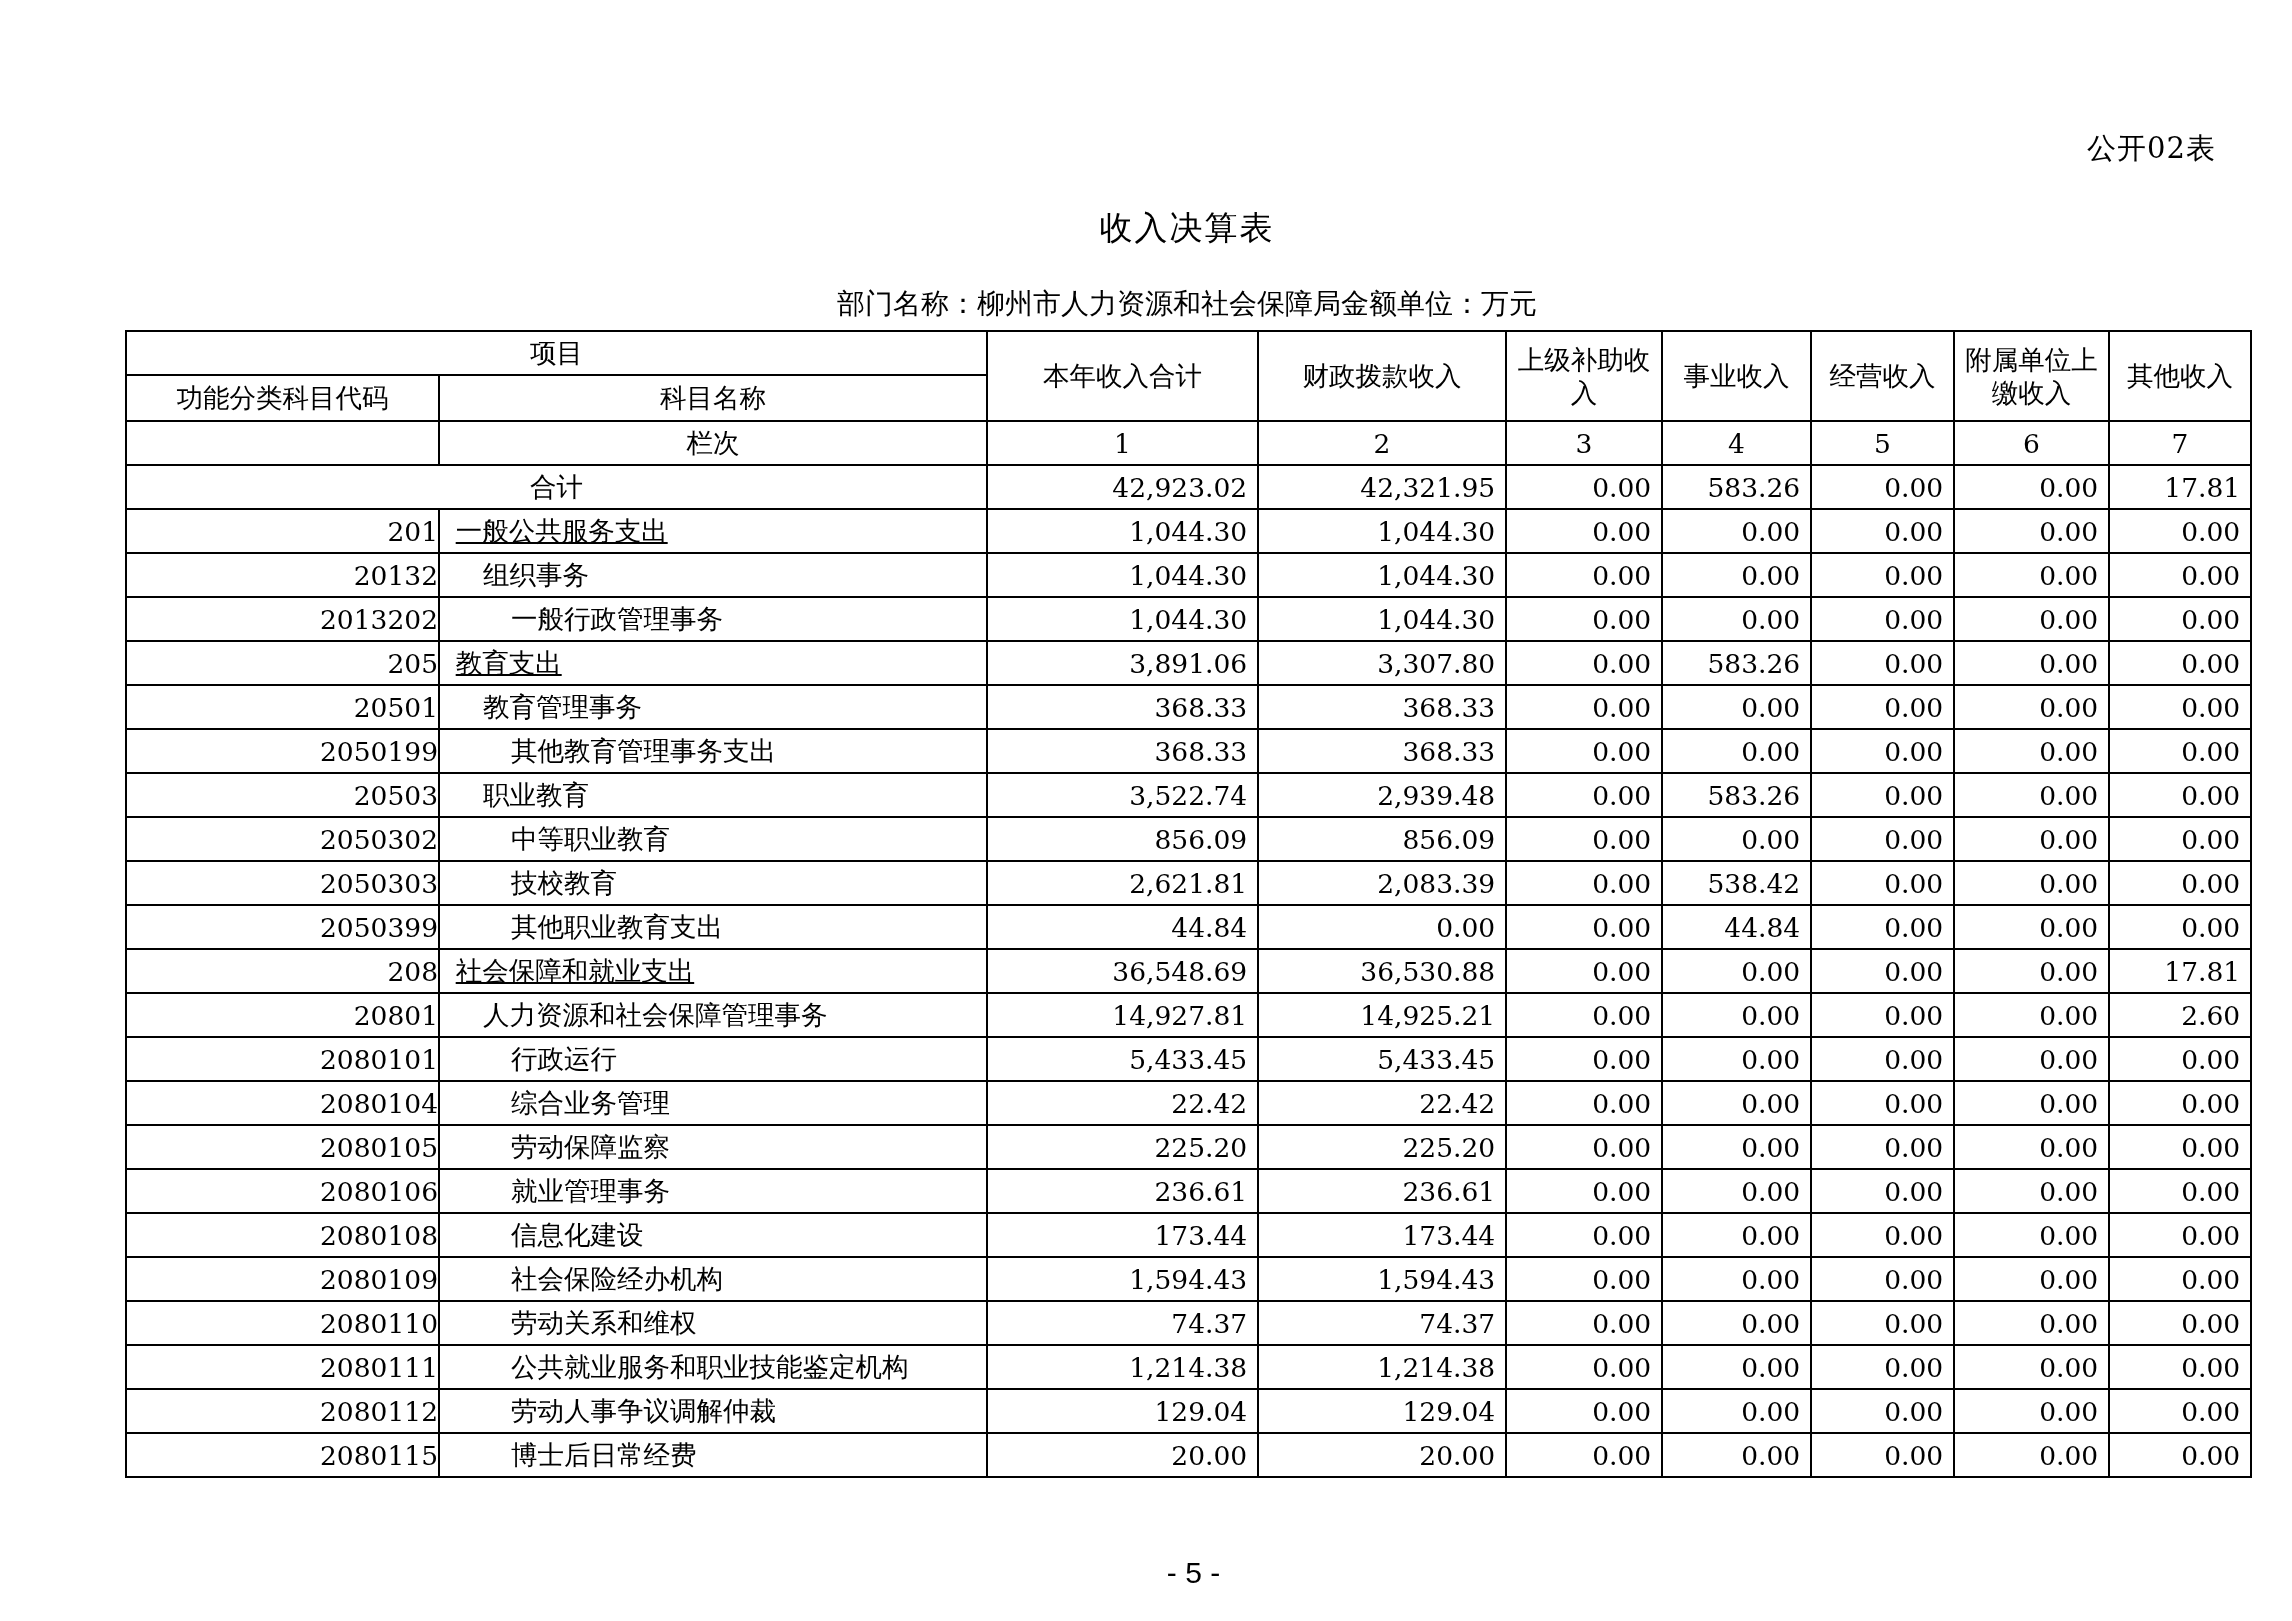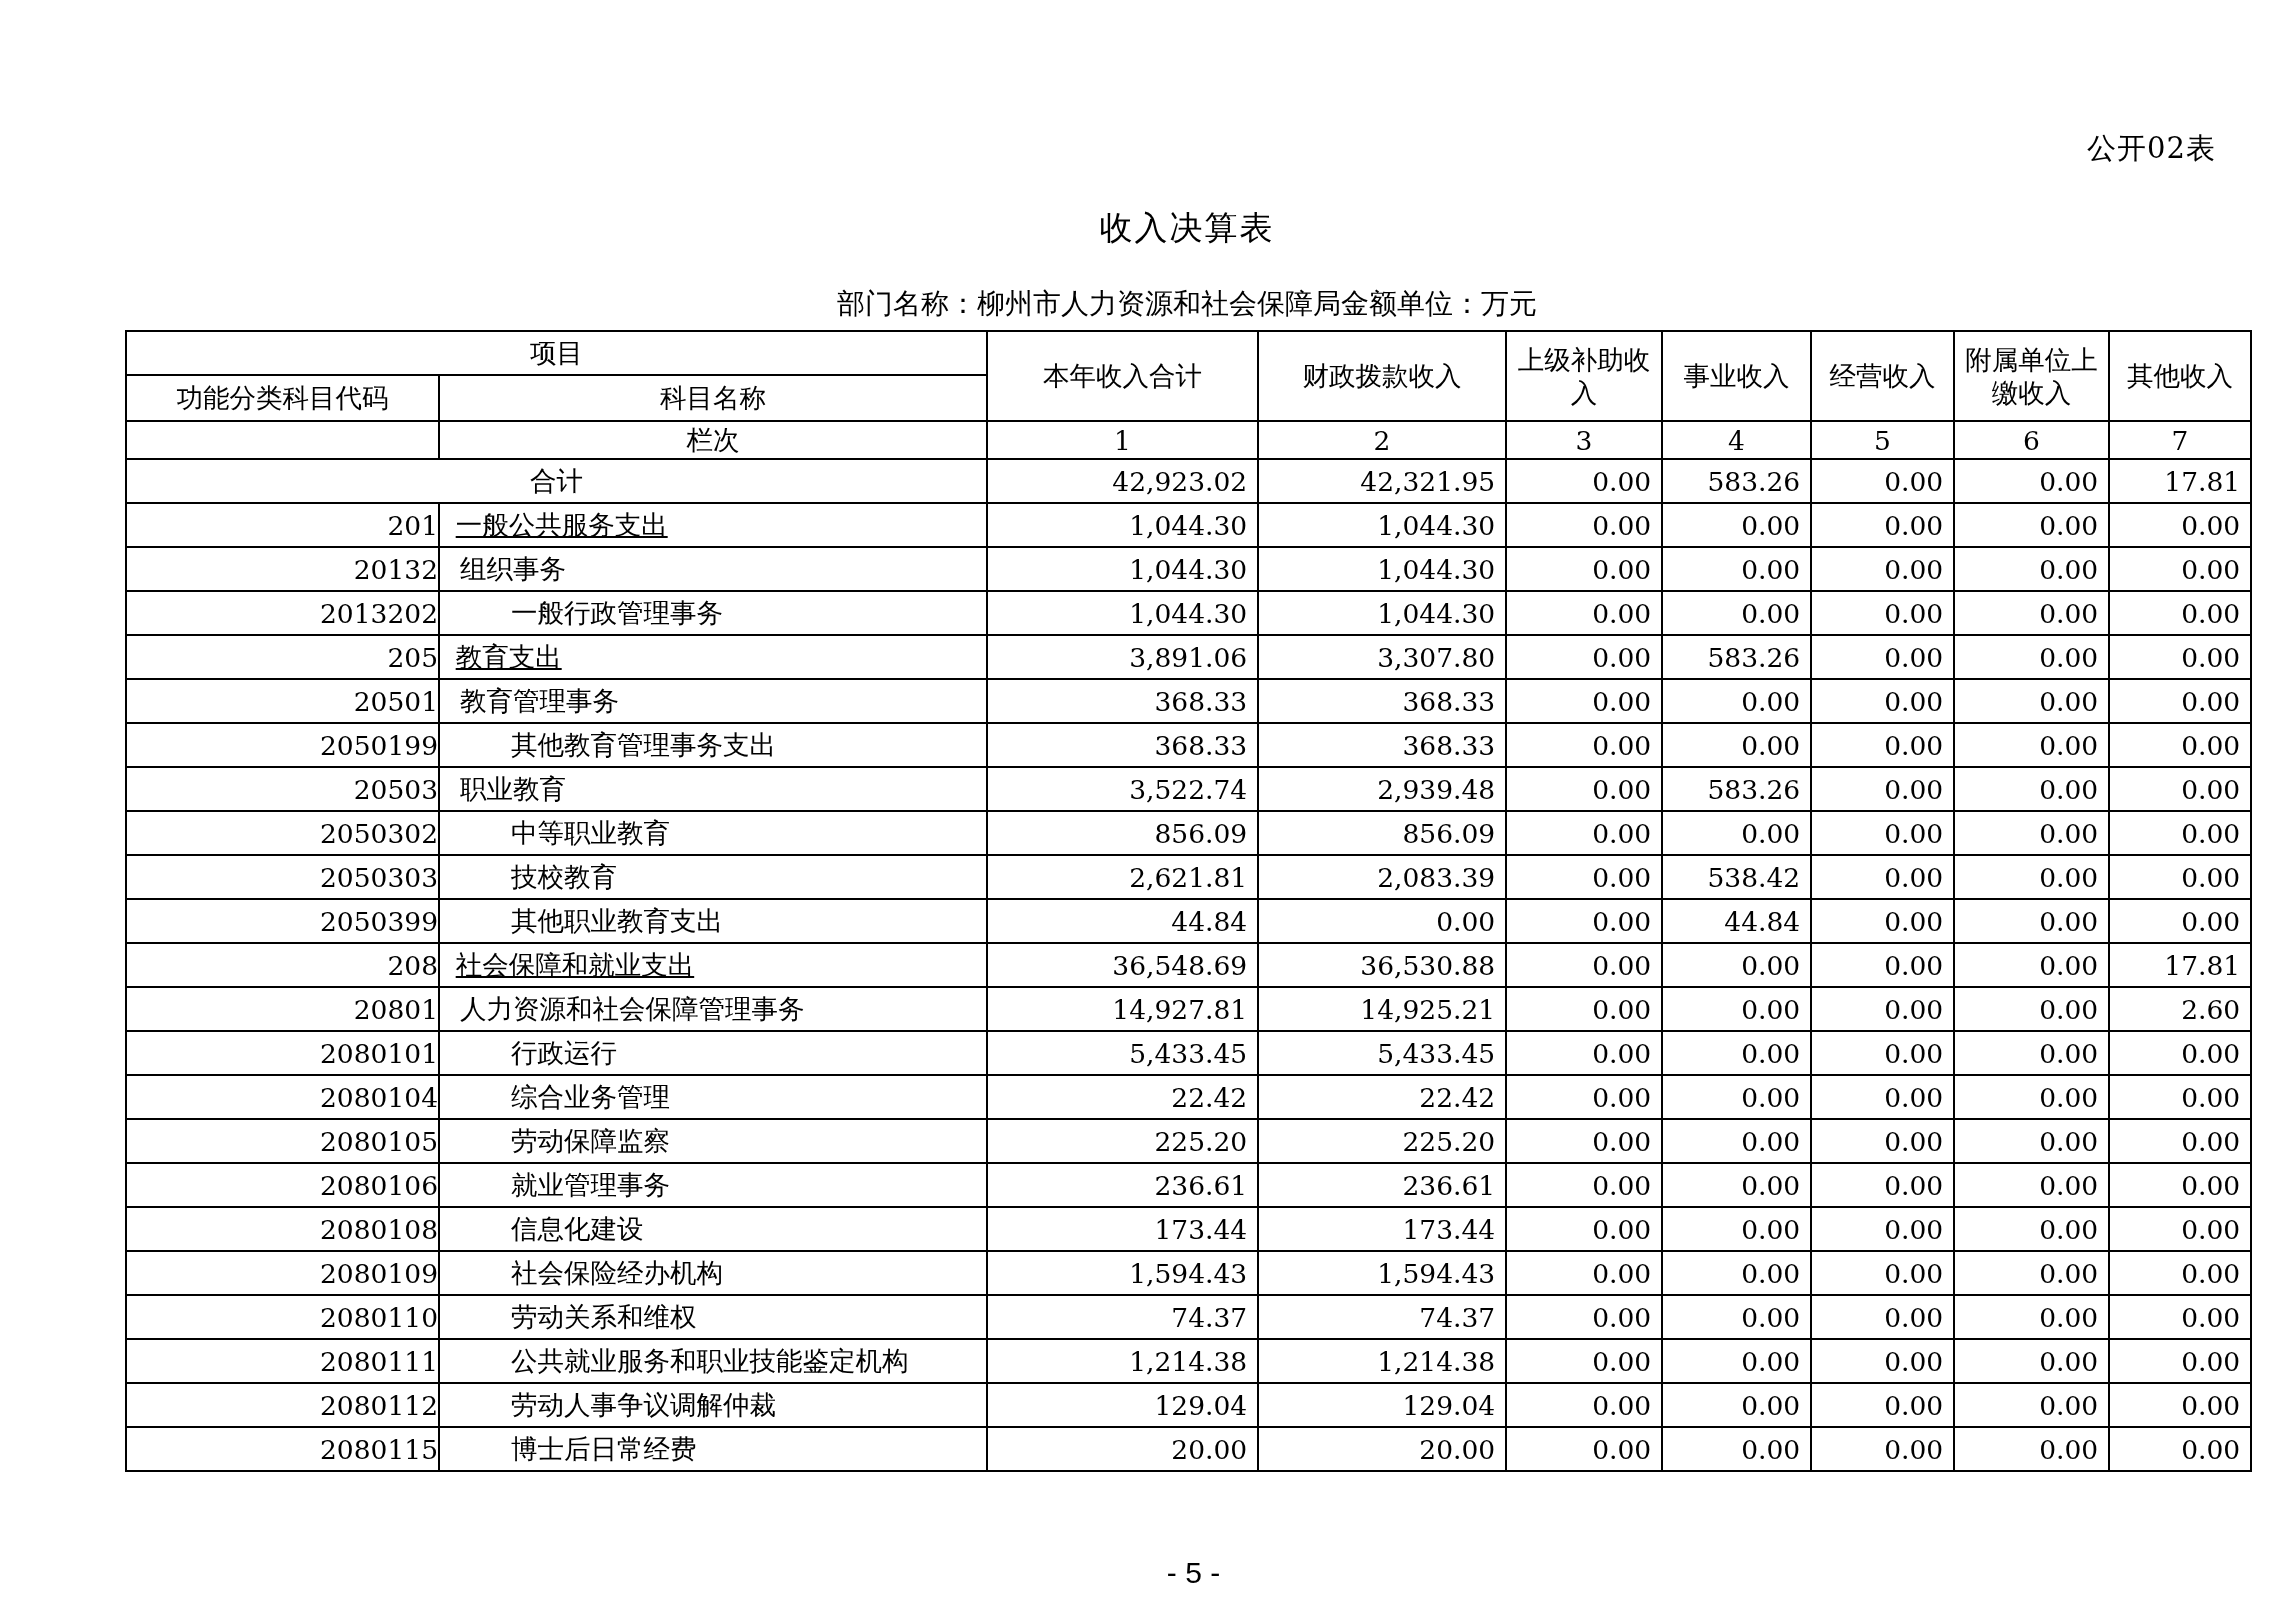--- a/index.html
+++ b/index.html
@@ -33,32 +33,32 @@
   table.rev th, table.rev td {
     border-left:2px solid #000; border-right:2px solid #000;
     border-top:2.9px solid #000; border-bottom:2.9px solid #000;
     font-weight:normal; font-size:26.5px;
     overflow:hidden; white-space:normal;
     vertical-align:middle;
   }
   thead th { text-align:center; line-height:1.25; padding:0 3.9px; font-size:27.4px; }
   tr.hrow1 { height:44px; }
   tr.hrow2 { height:46px; }
-  tr.hrow3 { height:38px; }
+  tr.hrow3 { height:44px; }
   tr.hrow3 td { text-align:center; font-size:26.5px; }
   tbody tr { height:44px; }
   tbody td.num { text-align:right; padding-right:9.8px; white-space:nowrap; }
   tbody td.code { text-align:right; white-space:nowrap; }
   tbody td.name { text-align:left; white-space:nowrap; }
   tbody td.total-label { text-align:center; }
   .ind-code-1 { padding-left:47px; }
   .ind-code-2 { padding-left:77px; }
   .ind-code-3 { padding-left:108px; }
   .ind-name-1 { padding-left:15.7px;text-decoration:underline; }
-  .ind-name-2 { padding-left:20px; }
+  .ind-name-2 { padding-left:43px; }
   .ind-name-3 { padding-left:71px; }
 
   .page-footer {
     position:absolute; top:1556px; left:0; width:2293px;
     text-align:center; font-size:30px;
     font-family:"Liberation Sans",sans-serif;
   }
 </style>
 </head>
 <body>

